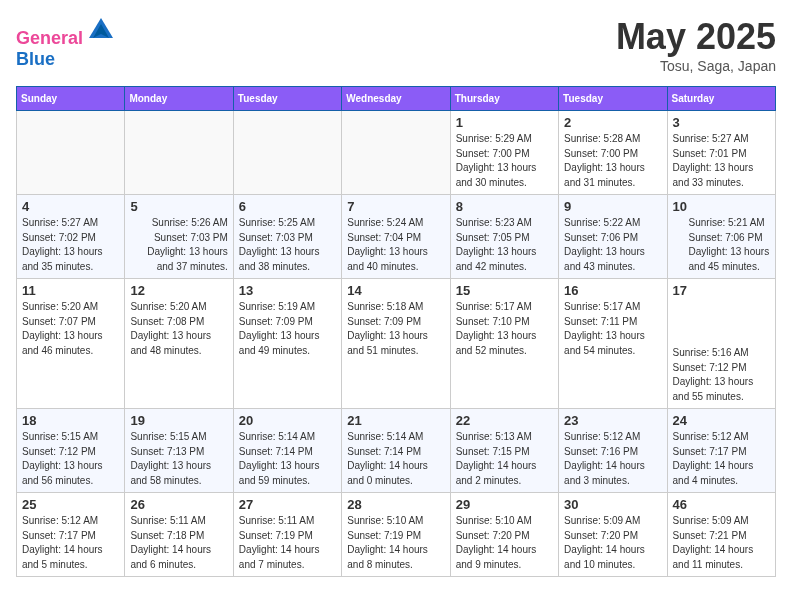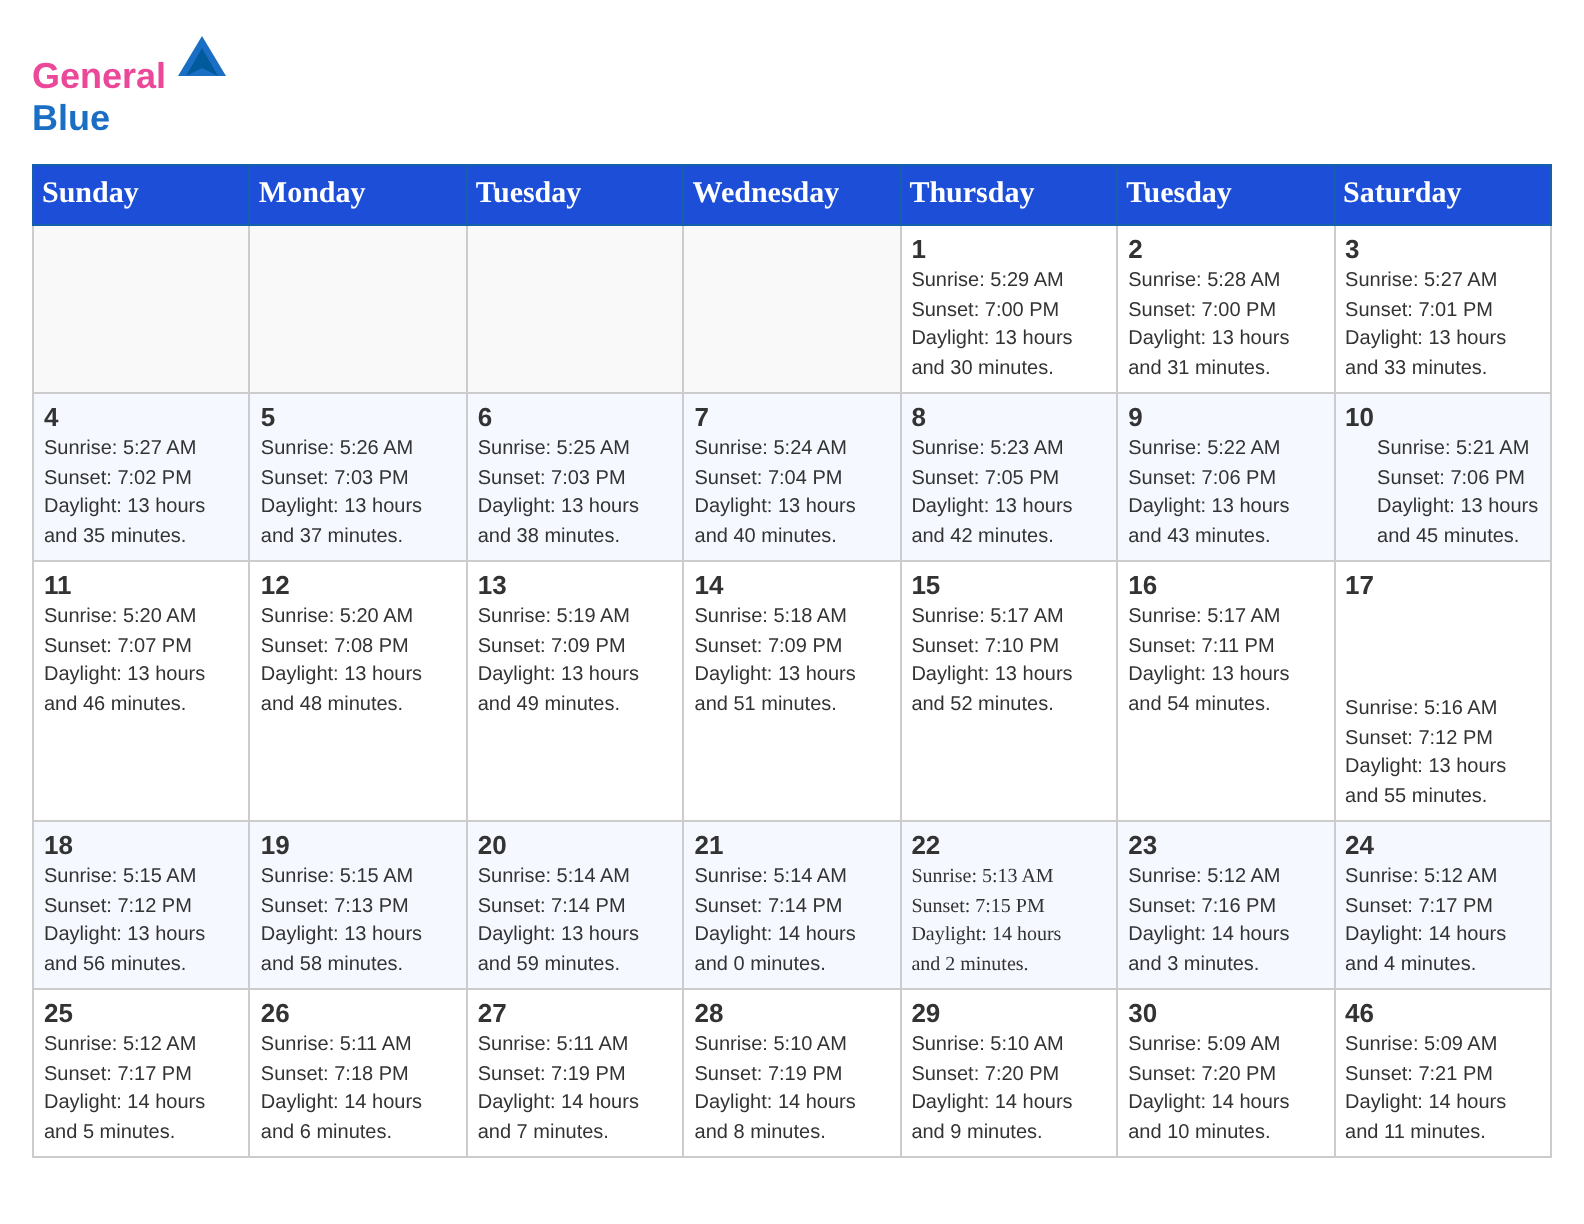--- a/index.html
+++ b/index.html
@@ -46,28 +46,27 @@
     .calendar-subtitle {
       font-size: 14px;
       color: #555;
     }
     .calendar-table {
       width: 100%;
       border-collapse: collapse;
       border: 1px solid #ccc;
     }
     .calendar-table th {
-      background-color: #1d4ed8;
+      background-color: #8b5cf6;
       color: #fff;
-      font-size: 15px;
+      font-size: 10px;
       font-weight: bold;
       padding: 6px 4px;
       text-align: left;
       border: 1px solid #1560a8;
-      font-family: Liberation Serif, serif;
     }
     .calendar-table td {
       vertical-align: top;
       border: 1px solid #ccc;
       padding: 4px 5px;
       width: calc(100% / 7);
       min-height: 80px;
       background: #fff;
       font-size: 10px;
       color: #333;
@@ -100,20 +99,24 @@
 <div class="header-area">
   <div class="logo">
     <div>
       <span class="logo-text-general">General</span><svg class="logo-icon" viewBox="0 0 28 28">
           <polygon points="14,2 26,22 2,22" fill="#1a6fc4"></polygon>
           <polygon points="14,8 22,22 14,18 6,22" fill="#005a9c"></polygon>
         </svg><br>
       <span class="logo-text-blue">Blue</span>
     </div>
   </div>
+  <div class="title-area">
+    <div class="calendar-title">May 2025</div>
+    <div class="calendar-subtitle">Tosu, Saga, Japan</div>
+  </div>
 </div>
 
 <table class="calendar-table">
   <thead>
     <tr>
     <th>Sunday</th>
         <th>Monday</th>
         <th>Tuesday</th>
         <th>Wednesday</th>
         <th>Thursday</th>
@@ -152,21 +155,21 @@
       <tr class="row-alt">
         <td>
           <span class="day-number">4</span>
           <div class="day-detail" style="white-space: pre-line;">Sunrise: 5:27 AM
 Sunset: 7:02 PM
 Daylight: 13 hours
 and 35 minutes.</div>
         </td>
         <td>
           <span class="day-number">5</span>
-          <div class="day-detail" style="white-space: pre-line;">Sunrise: 5:26 AM
+          <div class="day-detail" style="white-space: pre-line; text-align: right;">Sunrise: 5:26 AM
 Sunset: 7:03 PM
 Daylight: 13 hours
 and 37 minutes.</div>
         </td>
         <td>
           <span class="day-number">6</span>
           <div class="day-detail" style="white-space: pre-line;">Sunrise: 5:25 AM
 Sunset: 7:03 PM
 Daylight: 13 hours
 and 38 minutes.</div>
@@ -275,21 +278,21 @@
         </td>
         <td>
           <span class="day-number">21</span>
           <div class="day-detail" style="white-space: pre-line;">Sunrise: 5:14 AM
 Sunset: 7:14 PM
 Daylight: 14 hours
 and 0 minutes.</div>
         </td>
         <td>
           <span class="day-number">22</span>
-          <div class="day-detail" style="white-space: pre-line; font-family: Liberation Serif, serif;">Sunrise: 5:13 AM
+          <div class="day-detail" style="white-space: pre-line;">Sunrise: 5:13 AM
 Sunset: 7:15 PM
 Daylight: 14 hours
 and 2 minutes.</div>
         </td>
         <td>
           <span class="day-number">23</span>
           <div class="day-detail" style="white-space: pre-line;">Sunrise: 5:12 AM
 Sunset: 7:16 PM
 Daylight: 14 hours
 and 3 minutes.</div>

